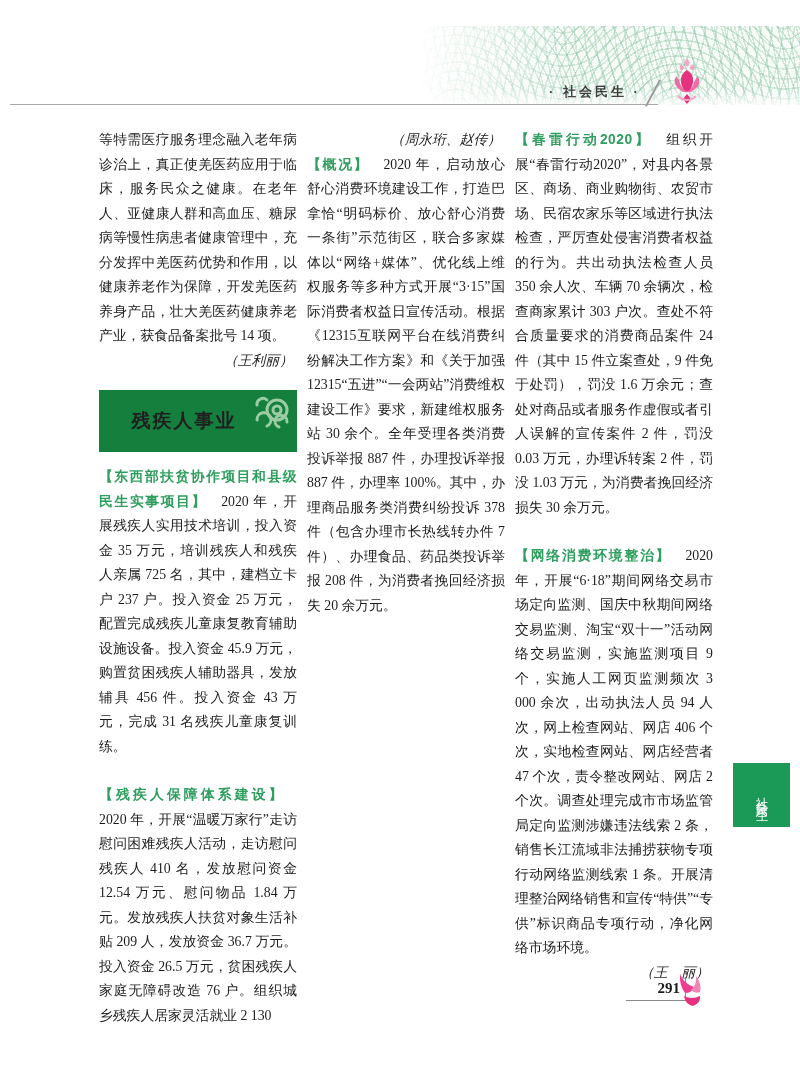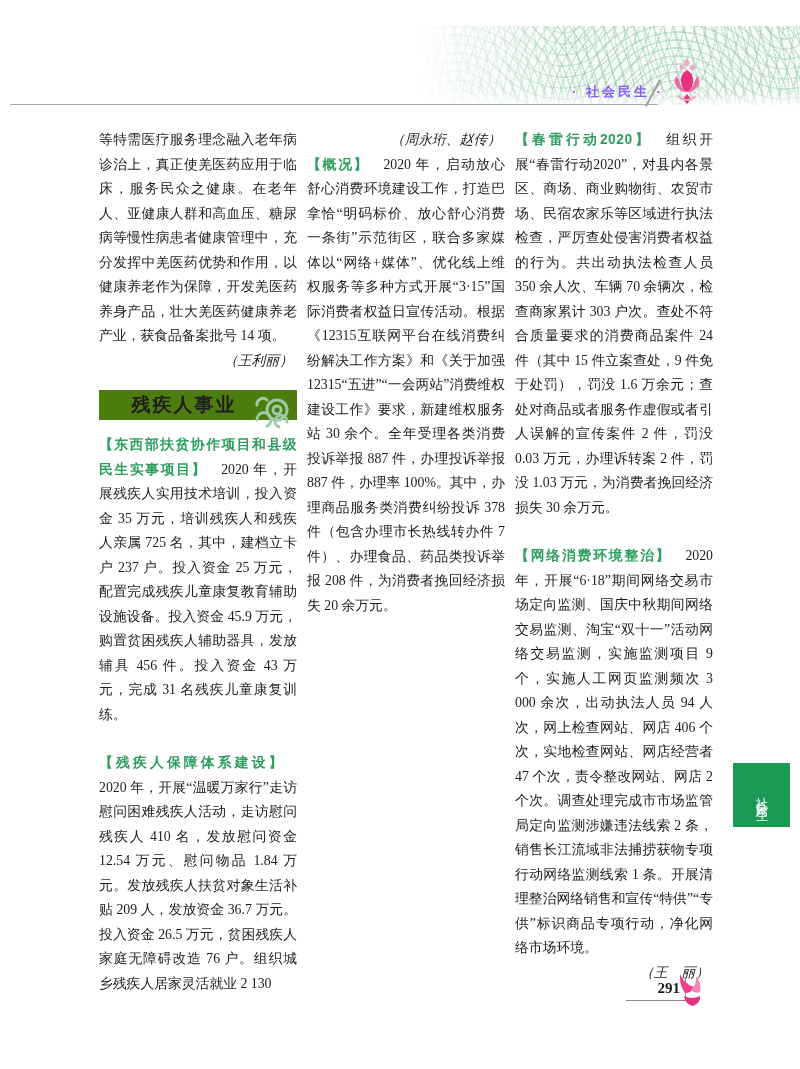--- a/index.html
+++ b/index.html
@@ -19,40 +19,40 @@
       repeating-radial-gradient(circle at 96% -10%, rgba(140,195,160,.34) 0 1.5px, transparent 1.5px 10px);
   }
   .wave-pattern .fade{
     position:absolute;inset:0;
     background:linear-gradient(to right,#ffffff 0%,rgba(255,255,255,0) 40%),
                linear-gradient(to top,rgba(255,255,255,.8) 0%,rgba(255,255,255,0) 20%);
   }
   .header-rule{position:absolute;left:10px;top:104px;width:648px;height:1px;background:#a9a9a9;}
   .header-rule-diag{position:absolute;left:652px;top:78px;width:1.5px;height:30px;background:#9a9a9a;transform:rotate(28deg);}
   .header-label{
-    position:absolute;left:572px;top:83px;z-index:3;
+    position:absolute;left:549px;top:83px;z-index:3;
     font-family:"Liberation Sans","DejaVu Sans",sans-serif;
-    font-size:13px;font-weight:bold;color:#8b5cf6;letter-spacing:3px;white-space:nowrap;
+    font-size:13px;font-weight:bold;color:#404040;letter-spacing:3px;white-space:nowrap;
   }
   .phoenix{position:absolute;left:670px;top:56px;z-index:3;}
   
   .columns{
     position:absolute;left:99px;top:128px;width:614px;
     display:flex;gap:10px;
   }
   .col{width:198px;font-size:13.8px;line-height:24.5px;text-align:justify;}
   .col p{margin:0;}
   .col p.entry{margin-top:24px;}
   .author{text-align:right;font-style:italic;padding-right:4px;margin-top:1px;}
   .entry-head{
     font-family:"Liberation Sans","DejaVu Sans",sans-serif;
     font-weight:bold;color:#2e9e5e;margin-right:14px;letter-spacing:.5px;
   }
   .section-band{
-    position:relative;height:30px;margin:17px 0 13px 0;background:#4d7c0f;
+    position:relative;height:62px;margin:17px 0 13px 0;background:#15803d;
     display:flex;align-items:center;justify-content:center;
   }
   .section-band .title{
     font-family:"Liberation Sans","DejaVu Sans",sans-serif;
     font-weight:bold;font-size:19px;color:#1f1f1f;letter-spacing:2px;margin-right:28px;
   }
   .section-band .cloud{position:absolute;right:2px;top:4px;}
   
   .side-tab{
     position:absolute;left:733px;top:763px;width:57px;height:64px;background:#1b9a57;

